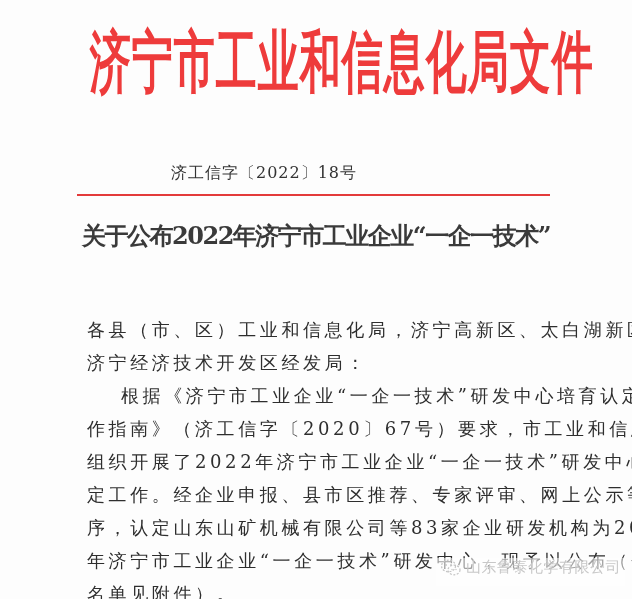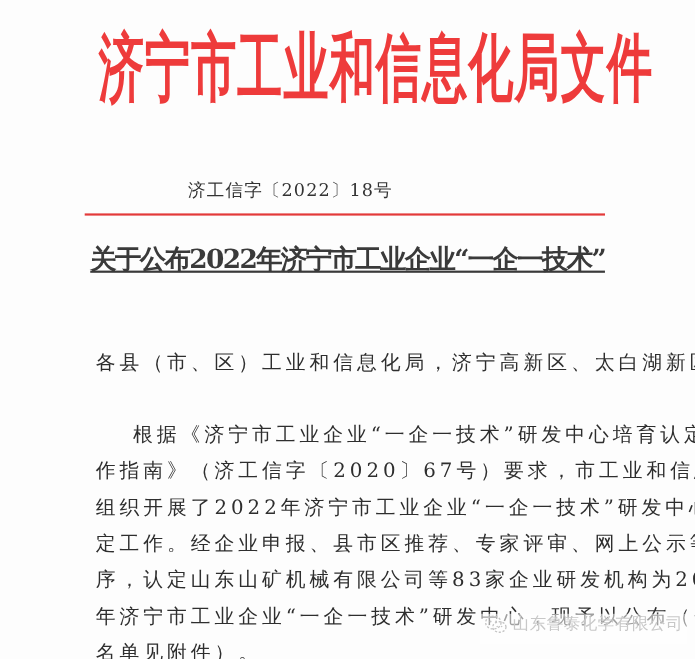--- a/index.html
+++ b/index.html
@@ -65,21 +65,21 @@
       position: absolute;
       left: 0;
       width: 632px;
       text-align: center;
       font-family: "DejaVu Serif", "Liberation Serif", serif;
       font-weight: bold;
       color: #3a3a3a;
       font-size: 24px;
       line-height: 1;
     }
-    .title.l1 { top: 224px; letter-spacing: -1.5px; text-decoration: underline; }
+    .title.l1 { top: 224px; letter-spacing: -1.5px; }
     .title.l2 { top: 256px; letter-spacing: -0.5px; }
     .body-line {
       position: absolute;
       left: 87px;
       white-space: nowrap;
       font-family: "DejaVu Serif", "Liberation Serif", serif;
       font-size: 18px;
       color: #2e2e2e;
       letter-spacing: 3.6px;
       line-height: 1;
@@ -128,20 +128,21 @@
       <span class="ch">件</span>
     </div>
 
   <div class="doc-number">济工信字〔2022〕18号</div>
 
   <div class="red-rule"></div>
 
   <div class="title l1">关于公布2022年济宁市工业企业“一企一技术”</div>
 
   <div class="body-line" style="top:321px;">各县（市、区）工业和信息化局，济宁高新区、太白湖新区、</div>
+  <div class="body-line" style="top:354px;">济宁经济技术开发区经发局：</div>
   <div class="body-line" style="top:387px; left:121px;">根据《济宁市工业企业“一企一技术”研发中心培育认定工</div>
   <div class="body-line" style="top:420px;">作指南》（济工信字〔2020〕67号）要求，市工业和信息化局</div>
   <div class="body-line" style="top:453px;">组织开展了2022年济宁市工业企业“一企一技术”研发中心认</div>
   <div class="body-line" style="top:486px;">定工作。经企业申报、县市区推荐、专家评审、网上公示等程</div>
   <div class="body-line" style="top:519px;">序，认定山东山矿机械有限公司等83家企业研发机构为2022</div>
   <div class="body-line" style="top:552px;">年济宁市工业企业“一企一技术”研发中心，现予以公布（企业</div>
   <div class="body-line" style="top:585px;">名单见附件）。</div>
 
   <div class="watermark">
     <span class="wm-icon">

